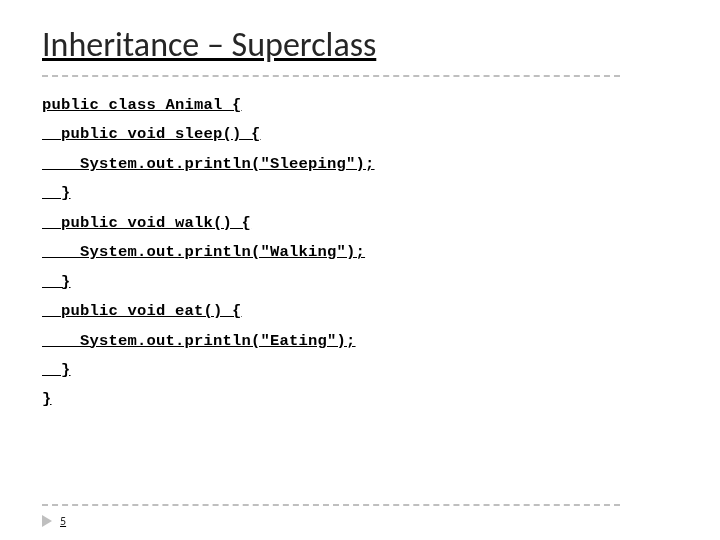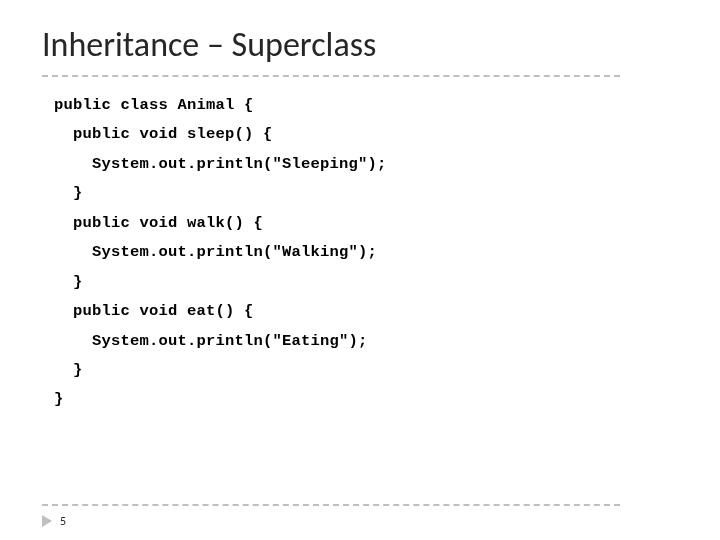--- a/index.html
+++ b/index.html
@@ -1,20 +1,20 @@
 <!DOCTYPE html>
 <html><head>
 <meta charset="utf-8">
 <style>
   * { margin: 0; padding: 0; box-sizing: border-box; }
   html, body { width: 720px; height: 540px; background: #fff; font-family: Calibri, Arial, sans-serif; color: #000; }
-  .slide { width: 652px; height: 540px; padding: 24px 32px 12px 42px; display: flex; flex-direction: column; }
+  .slide { width: 652px; height: 540px; padding: 24px 32px 12px 42px; display: flex; flex-direction: column; text-decoration: underline; }
   .title { font-size: 34px; font-weight: 400; color: #262626; margin-bottom: 10px; }
   .hr-dash { border: none; border-top: 2px dashed #bfbfbf; margin-bottom: 14px; }
-  .code { font-family: "Courier New", Courier, monospace; font-size: 15.5px; font-weight: bold; line-height: 1.9; white-space: pre; letter-spacing: 0.2px; margin-left: 12px; }
+  .code { font-family: "Courier New", Courier, monospace; font-size: 15.5px; font-weight: bold; line-height: 1.9; white-space: pre; letter-spacing: 0.2px; }
   .spacer { flex: 1; }
   .footer-rule { border: none; border-top: 2px dashed #bfbfbf; margin-bottom: 8px; }
   .footer { display: flex; align-items: center; font-size: 12px; color: #262626; }
   .arrow { display: inline-block; margin-right: 6px; }
   .arrow svg { display: block; }
   .pagenum { font-size: 12px; }
   .foot-right { margin-left: auto; font-size: 12px; }
   .ref-link { color: #0b63c4; text-decoration: underline; cursor: pointer; }
 </style>
 </head>

